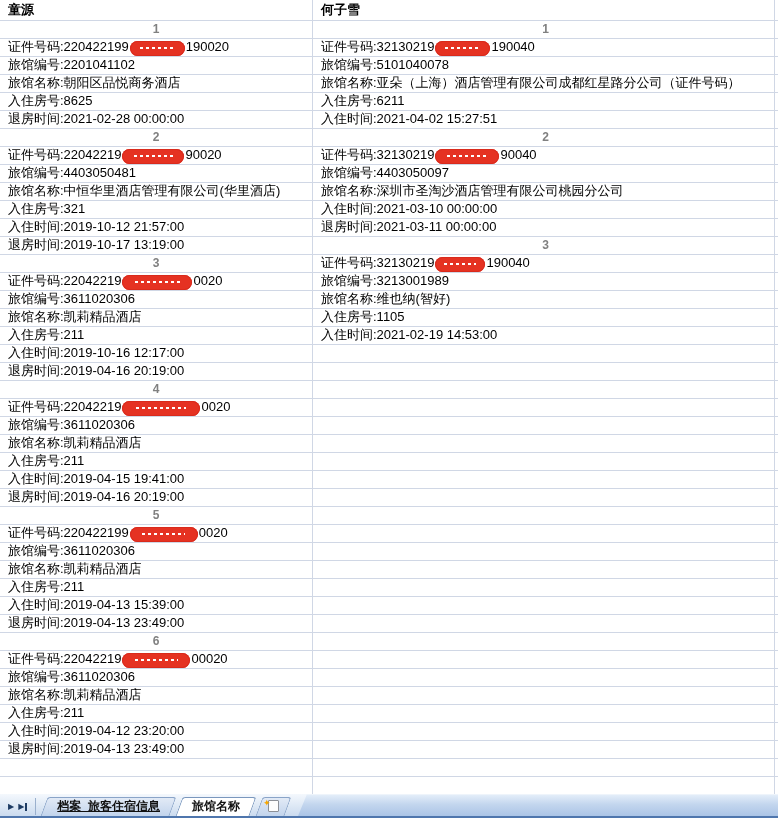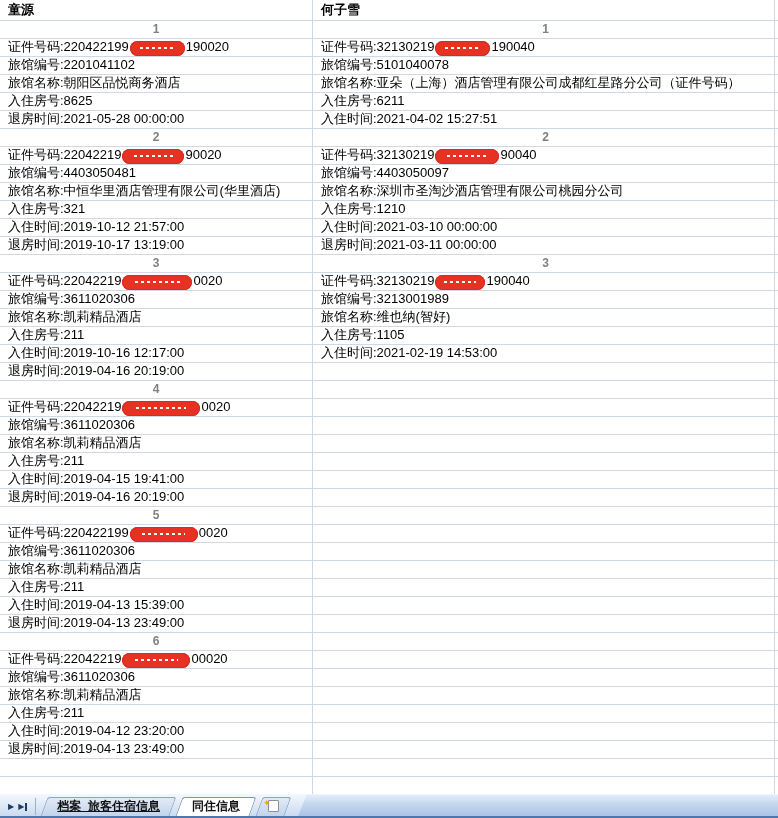--- a/index.html
+++ b/index.html
@@ -51,21 +51,21 @@
 <div class="sheet">
   <div class="pcol left">
     <div class="pname">童源</div>
     <div class="entries">
         <div class="entry">
           <div class="numrow">1</div>
           <div class="frow"><span class="ctext">证件号码:220422199</span><span class="blob" style="width: 55px;"></span><span class="ctext">190020</span></div>
           <div class="frow"><span class="ctext">旅馆编号:2201041102</span></div>
           <div class="frow"><span class="ctext">旅馆名称:朝阳区品悦商务酒店</span></div>
           <div class="frow"><span class="ctext">入住房号:8625</span></div>
-          <div class="frow"><span class="ctext">退房时间:2021-05-28 00:00:00</span></div>
+          <div class="frow"><span class="ctext">退房时间:2021-02-28 00:00:00</span></div>
         </div>
         <div class="entry">
           <div class="numrow">2</div>
           <div class="frow"><span class="ctext">证件号码:22042219</span><span class="blob" style="width: 62px;"></span><span class="ctext">90020</span></div>
           <div class="frow"><span class="ctext">旅馆编号:4403050481</span></div>
           <div class="frow"><span class="ctext">旅馆名称:中恒华里酒店管理有限公司(华里酒店)</span></div>
           <div class="frow"><span class="ctext">入住房号:321</span></div>
           <div class="frow"><span class="ctext">入住时间:2019-10-12 21:57:00</span></div>
           <div class="frow"><span class="ctext">退房时间:2019-10-17 13:19:00</span></div>
         </div>
@@ -116,21 +116,20 @@
           <div class="frow"><span class="ctext">旅馆编号:5101040078</span></div>
           <div class="frow"><span class="ctext">旅馆名称:亚朵（上海）酒店管理有限公司成都红星路分公司（证件号码）</span></div>
           <div class="frow"><span class="ctext">入住房号:6211</span></div>
           <div class="frow"><span class="ctext">入住时间:2021-04-02 15:27:51</span></div>
         </div>
         <div class="entry">
           <div class="numrow">2</div>
           <div class="frow"><span class="ctext">证件号码:32130219</span><span class="blob" style="width: 64px;"></span><span class="ctext">90040</span></div>
           <div class="frow"><span class="ctext">旅馆编号:4403050097</span></div>
           <div class="frow"><span class="ctext">旅馆名称:深圳市圣淘沙酒店管理有限公司桃园分公司</span></div>
-          <div class="frow"><span class="ctext">入住房号:1210</span></div>
           <div class="frow"><span class="ctext">入住时间:2021-03-10 00:00:00</span></div>
           <div class="frow"><span class="ctext">退房时间:2021-03-11 00:00:00</span></div>
         </div>
         <div class="entry">
           <div class="numrow">3</div>
           <div class="frow"><span class="ctext">证件号码:32130219</span><span class="blob" style="width: 50px;"></span><span class="ctext">190040</span></div>
           <div class="frow"><span class="ctext">旅馆编号:3213001989</span></div>
           <div class="frow"><span class="ctext">旅馆名称:维也纳(智好)</span></div>
           <div class="frow"><span class="ctext">入住房号:1105</span></div>
           <div class="frow"><span class="ctext">入住时间:2021-02-19 14:53:00</span></div>
@@ -187,21 +186,21 @@
 <div class="tabbar">
   <div class="navs">
     <span class="arw">▶</span>
     <span class="arw"><span>▶</span><i class="abar"></i></span>
   </div>
   <div class="navsep"></div>
   <div class="tab inactive">
     <span class="lbl">档案_旅客住宿信息</span>
   </div>
   <div class="tab active">
-    <span class="lbl">同住信息</span>
+    <span class="lbl">旅馆名称</span>
   </div>
   <div class="tab inactive insert">
     <span class="wsicon">
       <i class="wsheet"></i>
       <i class="wstar">✦</i>
     </span>
   </div>
   <div class="strip"></div>
 </div>
 

